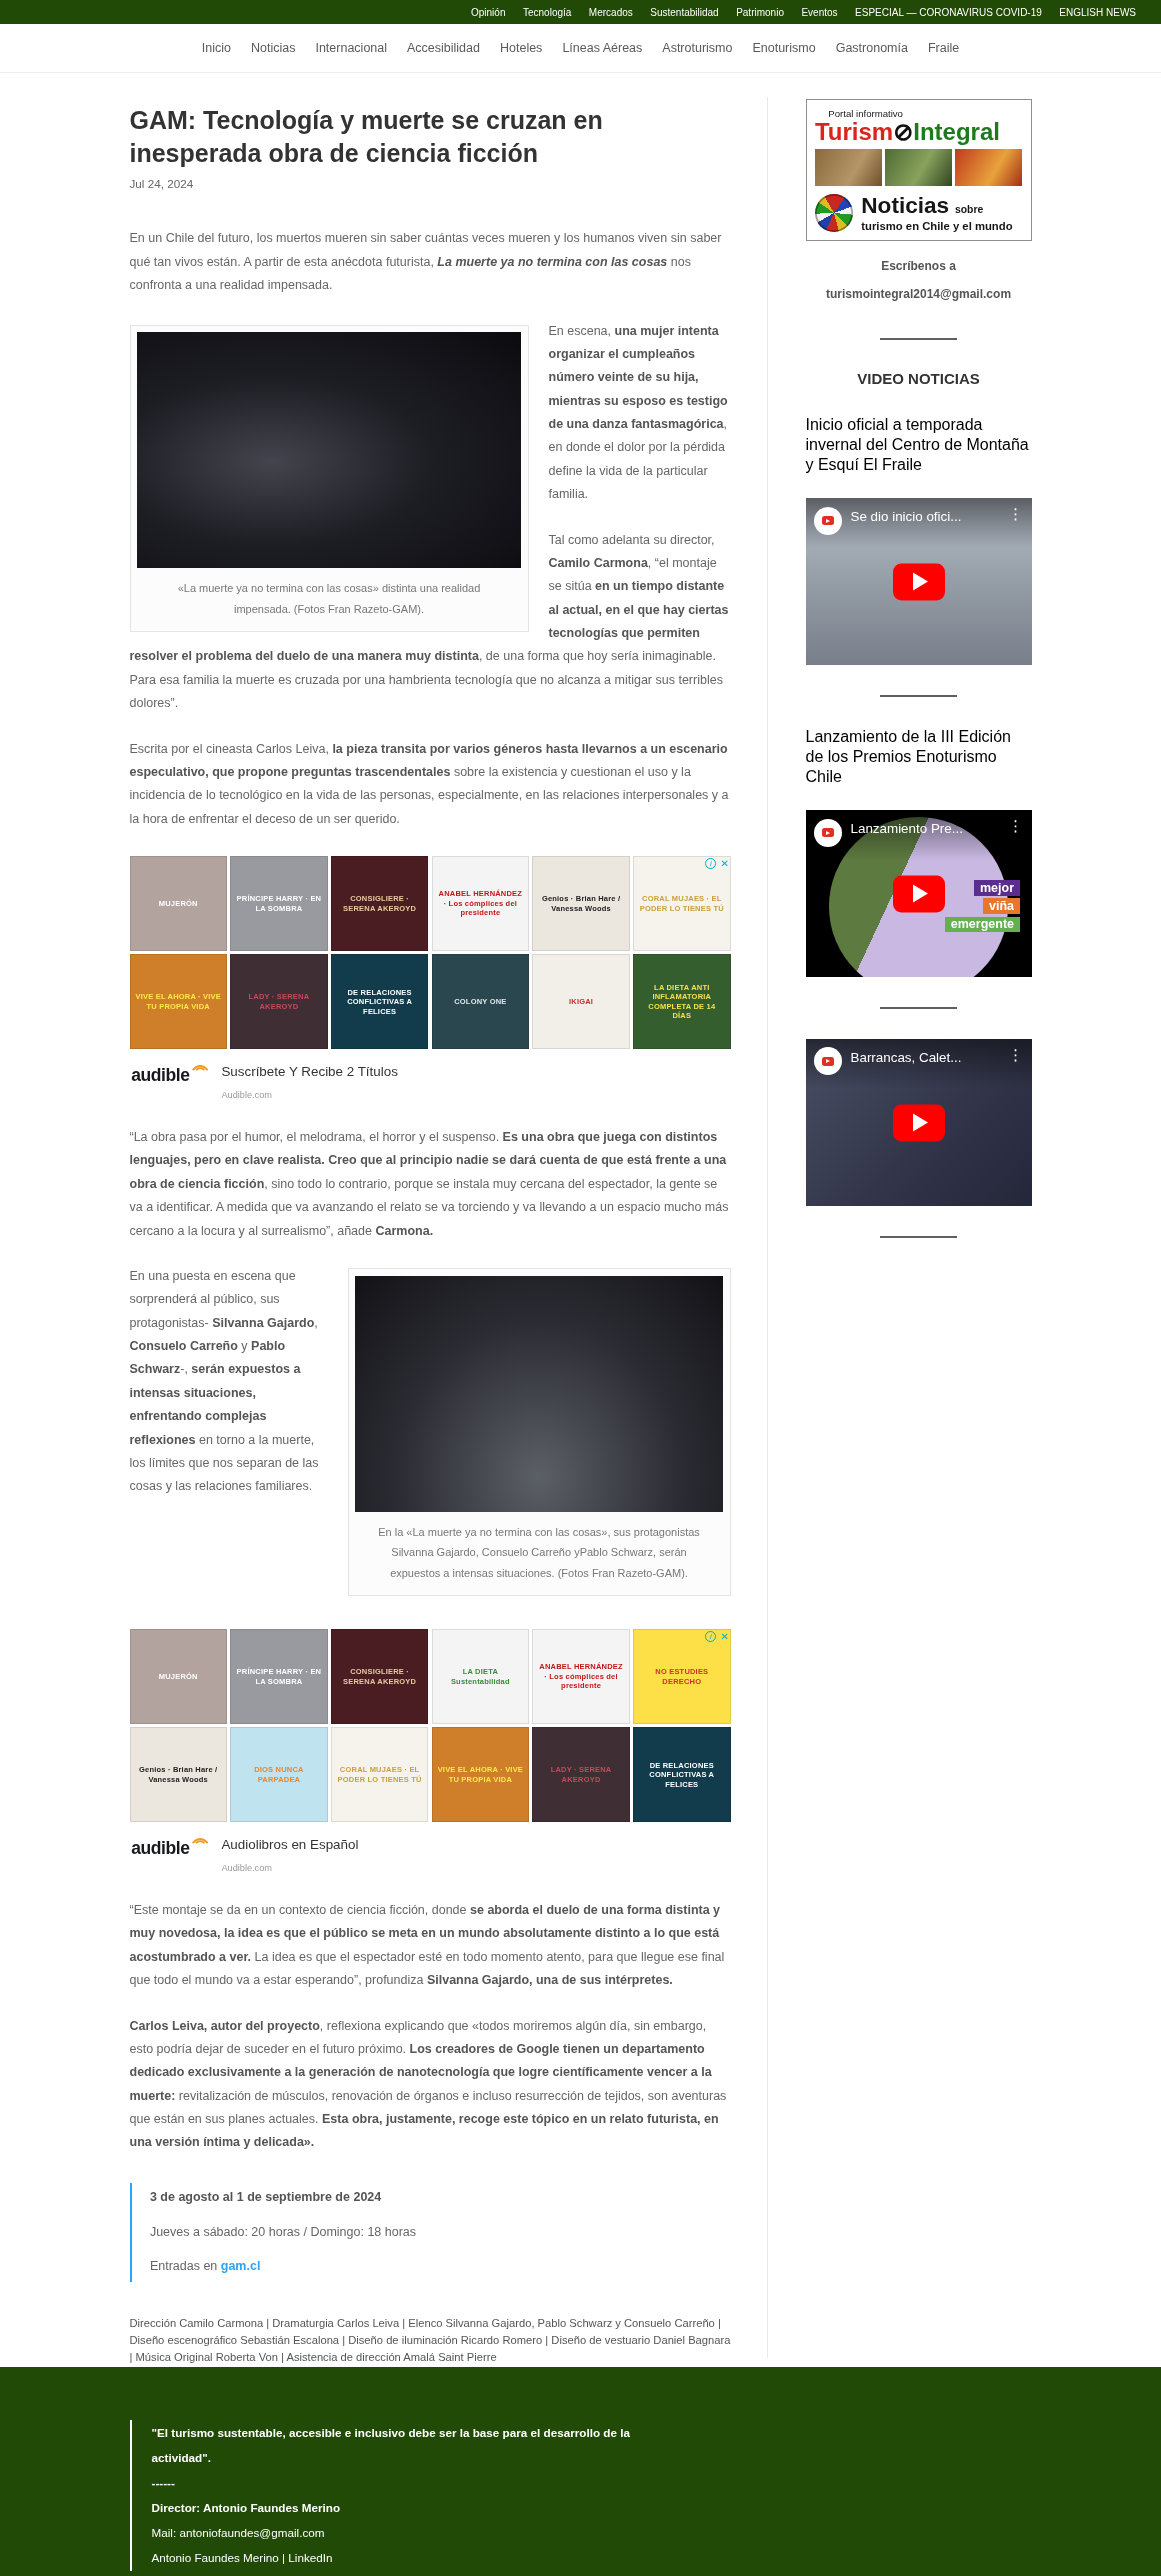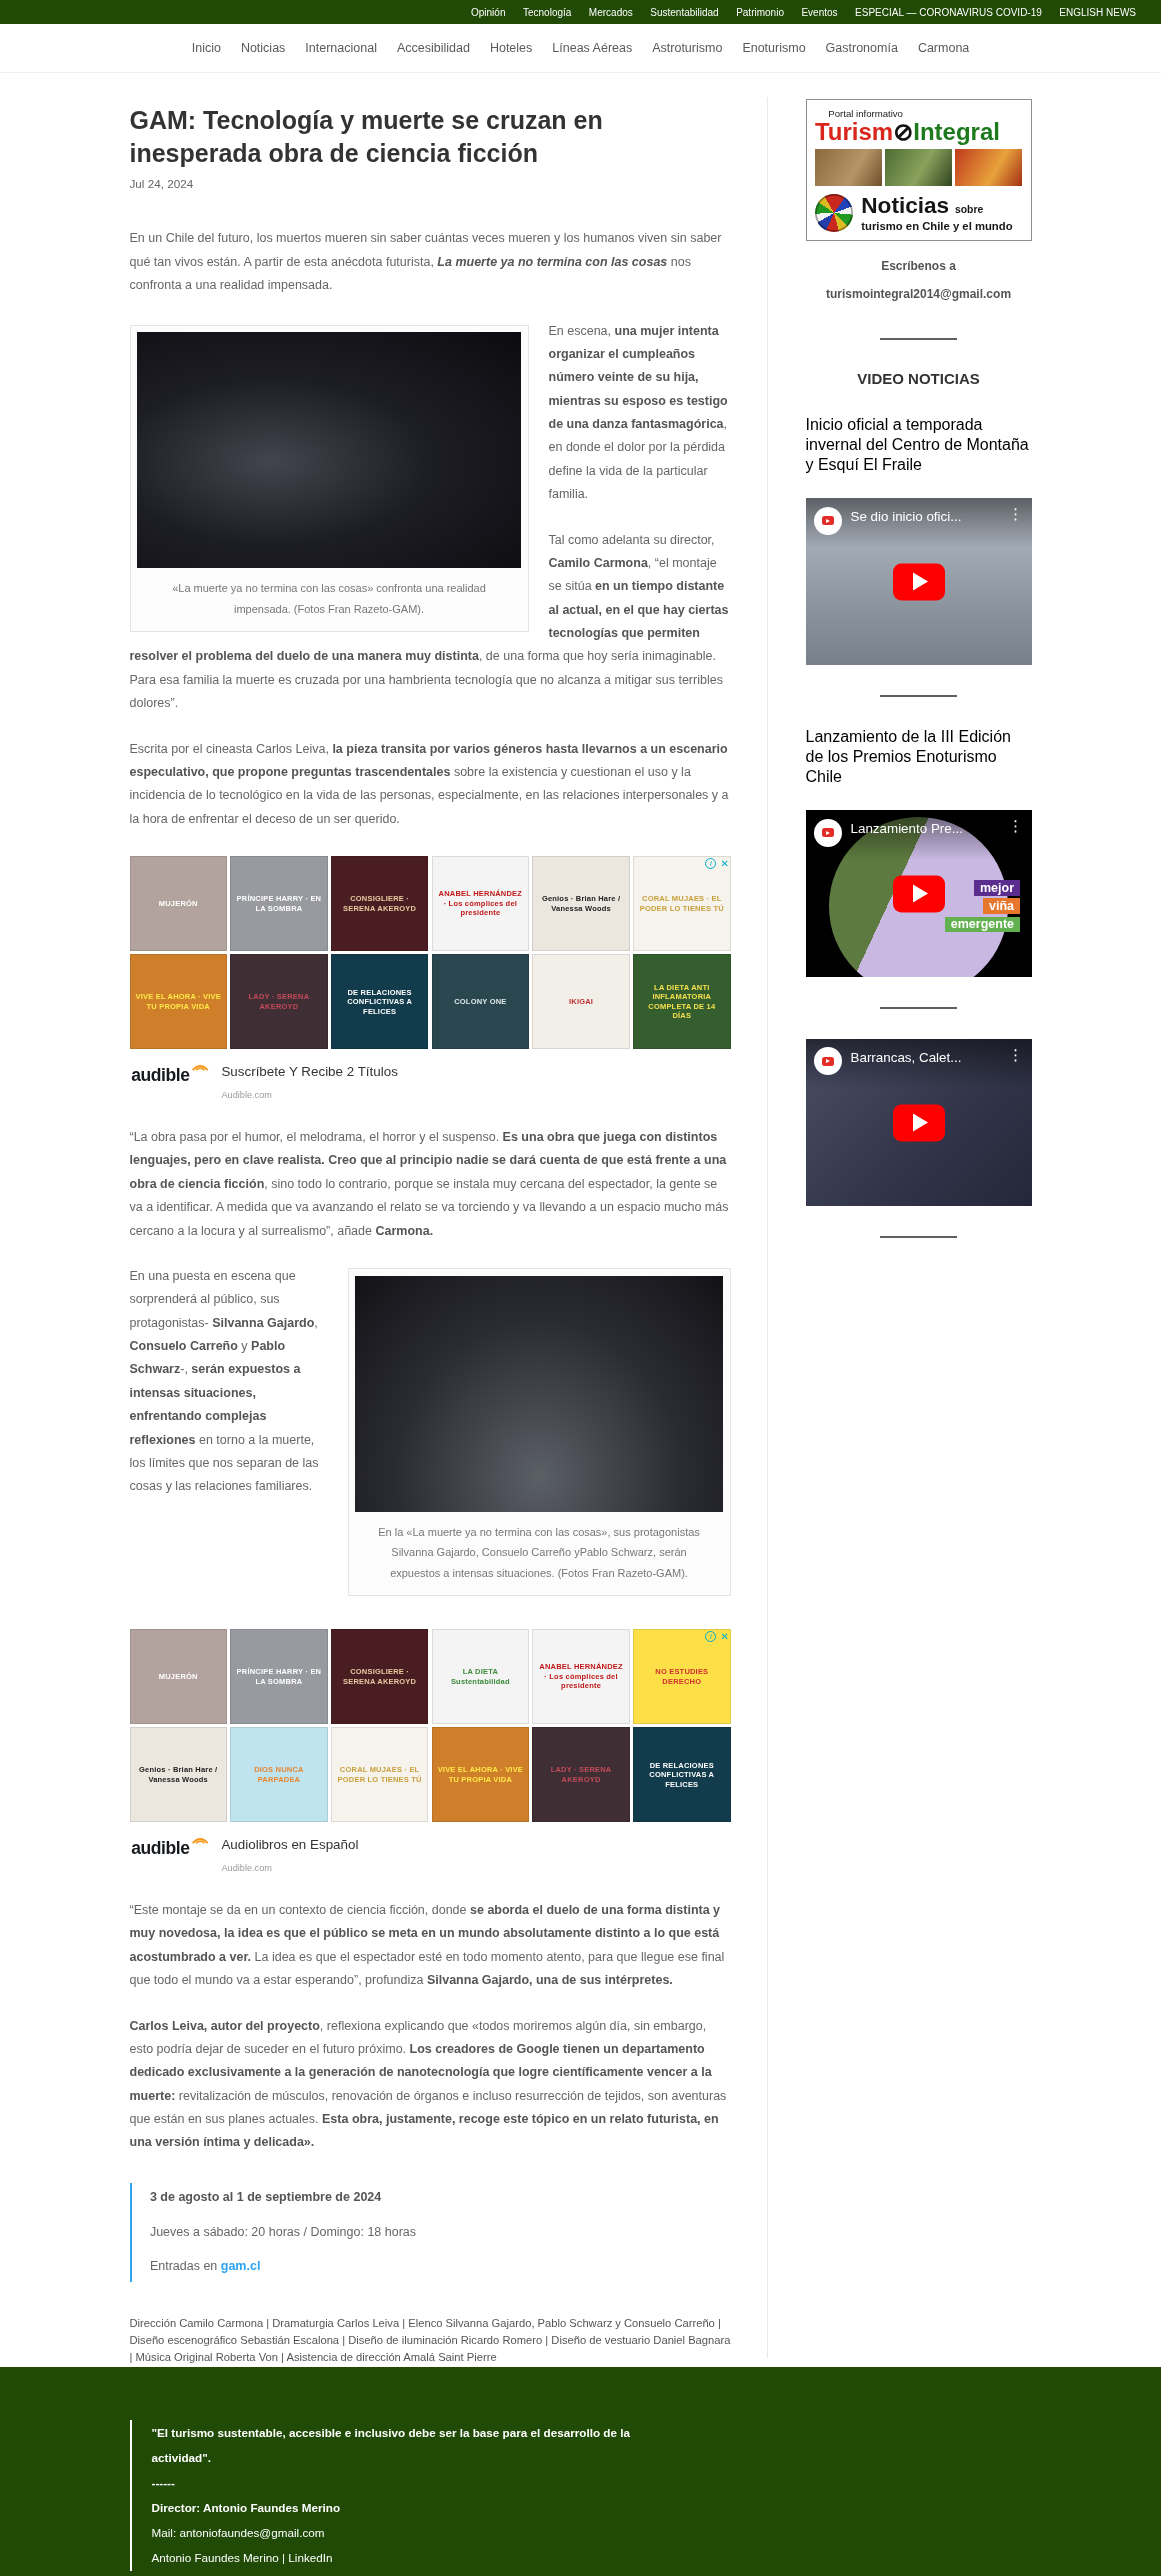--- a/index.html
+++ b/index.html
@@ -126,37 +126,37 @@
   <nav>
     <a>Inicio</a>
       <a>Noticias</a>
       <a>Internacional</a>
       <a>Accesibilidad</a>
       <a>Hoteles</a>
       <a>Líneas Aéreas</a>
       <a>Astroturismo</a>
       <a>Enoturismo</a>
       <a>Gastronomía</a>
-      <a>Carmona</a>
+      <a>Fraile</a>
   </nav>
 </div>
 
 <div class="page">
   <div class="col-divider"></div>
 
   <div class="main-col">
     <h1 class="article-title">GAM: Tecnología y muerte se cruzan en inesperada obra de ciencia ficción</h1>
     <div class="article-date">Jul 24, 2024</div>
 
     <div class="article-body">
       <p><span>En un Chile del futuro, los muertos mueren sin saber cuántas veces mueren y los humanos viven sin saber qué tan vivos están. A partir de esta anécdota futurista, </span><strong style="font-style: italic;">La muerte ya no termina con las cosas</strong><span> nos confronta a una realidad impensada.</span></p>
 
       <div class="fig fig1">
         <div class="ph"></div>
-        <div class="fig-caption">«La muerte ya no termina con las cosas» confronta una realidad impensada. (Fotos Fran Razeto-GAM).</div>
+        <div class="fig-caption">«La muerte ya no termina con las cosas» distinta una realidad impensada. (Fotos Fran Razeto-GAM).</div>
       </div>
       <p><span>En escena, </span><strong>una mujer intenta organizar el cumpleaños número veinte de su hija, mientras su esposo es testigo de una danza fantasmagórica</strong><span>, en donde el dolor por la pérdida define la vida de la particular familia.</span></p>
       <p><span>Tal como adelanta su director, </span><strong>Camilo Carmona</strong><span>, “el montaje se sitúa </span><strong>en un tiempo distante al actual, en el que hay ciertas tecnologías que permiten resolver el problema del duelo de una manera muy distinta</strong><span>, de una forma que hoy sería inimaginable. Para esa familia la muerte es cruzada por una hambrienta tecnología que no alcanza a mitigar sus terribles dolores”.</span></p>
       <p><span>Escrita por el cineasta Carlos Leiva, </span><strong>la pieza transita por varios géneros hasta llevarnos a un escenario especulativo, que propone preguntas trascendentales</strong><span> sobre la existencia y cuestionan el uso y la incidencia de lo tecnológico en la vida de las personas, especialmente, en las relaciones interpersonales y a la hora de enfrentar el deceso de un ser querido.</span></p>
 
       <div class="ad-banner">
         <div class="ad-ix">
           <span class="ad-info"></span>
           <span class="ad-close"></span>
         </div>

